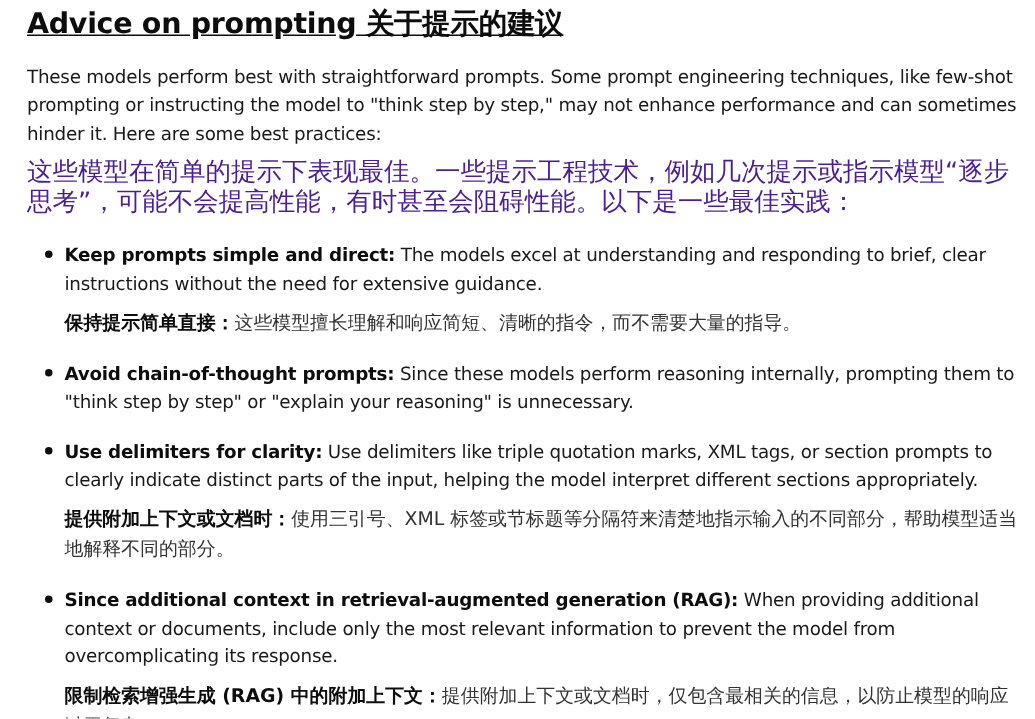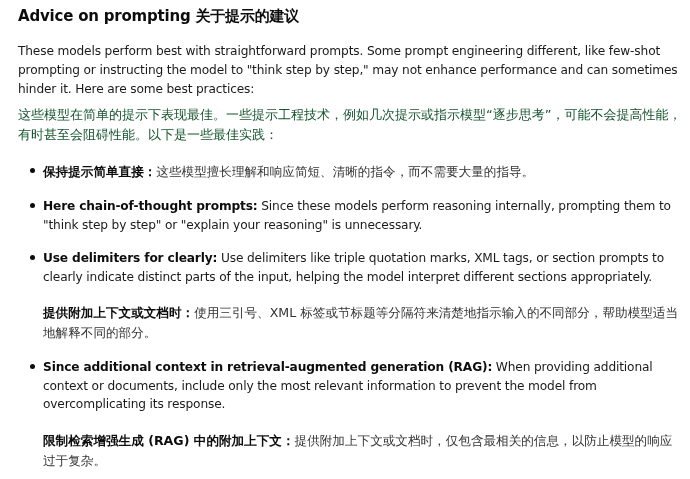--- a/index.html
+++ b/index.html
@@ -14,39 +14,40 @@
       font-family: "DejaVu Sans", "Liberation Sans", sans-serif;
       color: #0d0d0d;
     }
     .page {
       padding: 4px 0 0 18px;
       box-sizing: border-box;
       width: 690px;
     }
     h2.title {
       margin: 0;
-      font-size: 15px;
+      font-size: 19px;
       font-weight: bold;
       line-height: 24px;
       color: #0d0d0d;
       letter-spacing: -0.2px;
+      text-decoration: underline;
     }
     .intro-en {
       margin: 14px 0 0 0;
       font-size: 12.2px;
       line-height: 19px;
       color: #1a1a1a;
       width: 672px;
       letter-spacing: -0.15px;
     }
     .intro-zh {
       margin: 6px 0 0 0;
-      font-size: 13px;
+      font-size: 17px;
       line-height: 20px;
-      color: #14532d;
+      color: #4c1d95;
       width: 665px;
     }
     ul.practices {
       list-style: none;
       margin: 16px 0 0 0;
       padding: 0;
     }
     li.practice {
       position: relative;
       padding-left: 25px;
@@ -66,50 +67,51 @@
       line-height: 18.5px;
       color: #1a1a1a;
       width: 640px;
       letter-spacing: -0.15px;
     }
     .en b, .zh b {
       font-weight: bold;
       color: #0d0d0d;
     }
     .zh {
-      margin-top: 17px;
+      margin-top: 7px;
       font-size: 12.6px;
       line-height: 20px;
       color: #333333;
       width: 635px;
     }
   </style>
 </head>
 <body>
 
 <div class="page">
   <h2 class="title">Advice on prompting 关于提示的建议</h2>
 
-  <p class="intro-en">These models perform best with straightforward prompts. Some prompt engineering different, like few-shot prompting or instructing the model to "think step by step," may not enhance performance and can sometimes hinder it. Here are some best practices:</p>
+  <p class="intro-en">These models perform best with straightforward prompts. Some prompt engineering techniques, like few-shot prompting or instructing the model to "think step by step," may not enhance performance and can sometimes hinder it. Here are some best practices:</p>
   <p class="intro-zh">这些模型在简单的提示下表现最佳。一些提示工程技术，例如几次提示或指示模型“逐步思考”，可能不会提高性能，有时甚至会阻碍性能。以下是一些最佳实践：</p>
 
   <ul class="practices">
     <li class="practice">
       <span class="bullet"></span>
+      <div class="en"><b>Keep prompts simple and direct:</b><span> The models excel at understanding and responding to brief, clear instructions without the need for extensive guidance.</span></div>
       <div class="zh"><b>保持提示简单直接：</b><span>这些模型擅长理解和响应简短、清晰的指令，而不需要大量的指导。</span></div>
     </li>
 
     <li class="practice">
       <span class="bullet"></span>
-      <div class="en"><b>Here chain-of-thought prompts:</b><span> Since these models perform reasoning internally, prompting them to "think step by step" or "explain your reasoning" is unnecessary.</span></div>
+      <div class="en"><b>Avoid chain-of-thought prompts:</b><span> Since these models perform reasoning internally, prompting them to "think step by step" or "explain your reasoning" is unnecessary.</span></div>
     </li>
 
     <li class="practice">
       <span class="bullet"></span>
-      <div class="en"><b>Use delimiters for clearly:</b><span> Use delimiters like triple quotation marks, XML tags, or section prompts to clearly indicate distinct parts of the input, helping the model interpret different sections appropriately.</span></div>
+      <div class="en"><b>Use delimiters for clarity:</b><span> Use delimiters like triple quotation marks, XML tags, or section prompts to clearly indicate distinct parts of the input, helping the model interpret different sections appropriately.</span></div>
       <div class="zh"><b>提供附加上下文或文档时：</b><span>使用三引号、XML 标签或节标题等分隔符来清楚地指示输入的不同部分，帮助模型适当地解释不同的部分。</span></div>
     </li>
 
     <li class="practice">
       <span class="bullet"></span>
       <div class="en"><b>Since additional context in retrieval-augmented generation (RAG):</b><span> When providing additional context or documents, include only the most relevant information to prevent the model from overcomplicating its response.</span></div>
       <div class="zh"><b>限制检索增强生成 (RAG) 中的附加上下文：</b><span>提供附加上下文或文档时，仅包含最相关的信息，以防止模型的响应过于复杂。</span></div>
     </li>
   </ul>
 </div>

